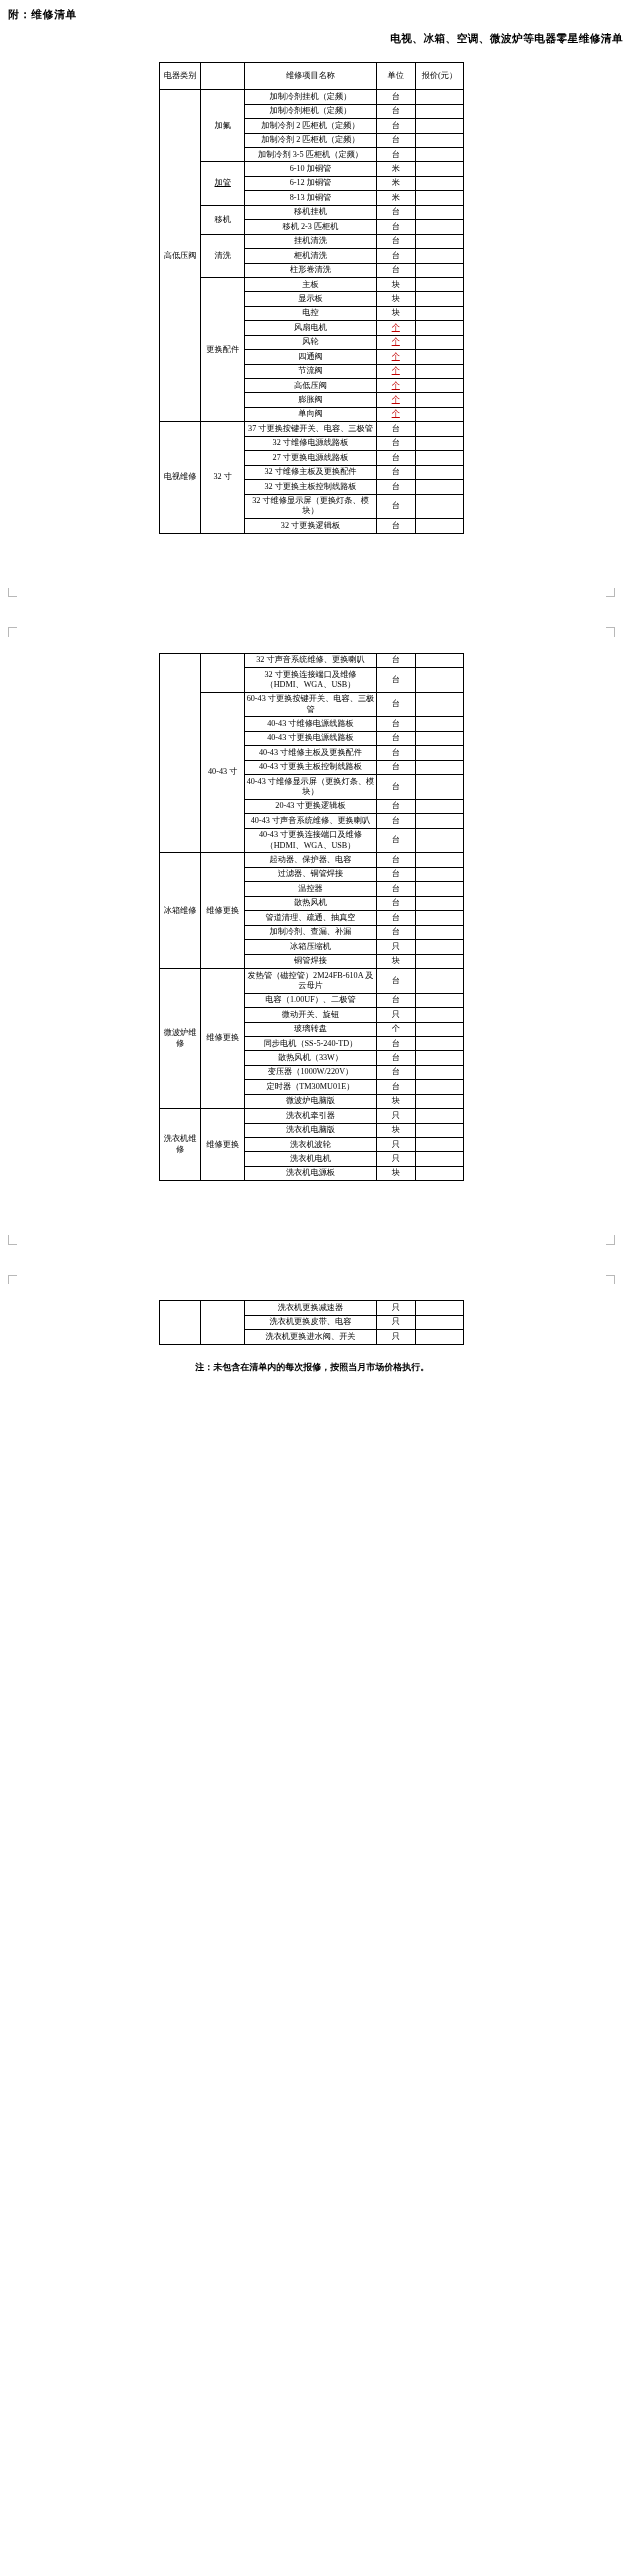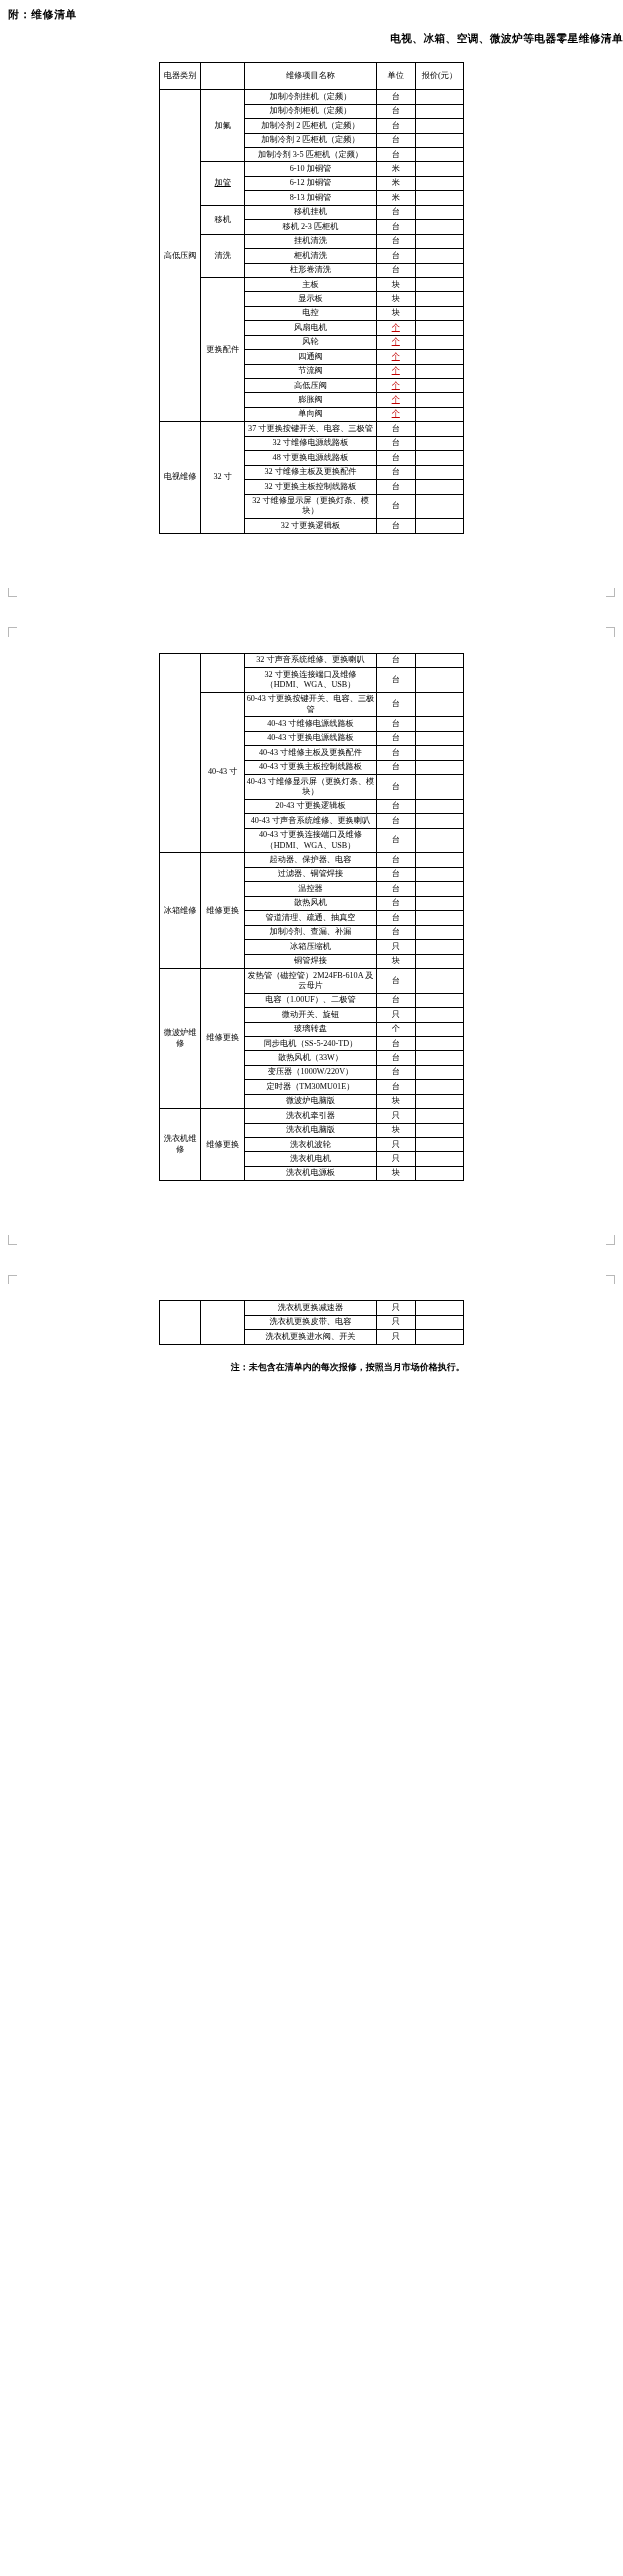--- a/index.html
+++ b/index.html
@@ -86,21 +86,21 @@
   .mark.tl { border: 0.8px solid #b8b8b8; border-bottom: none; border-right: none; }
   .mark.tr { border: 0.8px solid #b8b8b8; border-bottom: none; border-left: none; }
   .mark.bl { border: 0.8px solid #b8b8b8; border-top: none; border-right: none; }
   .mark.br { border: 0.8px solid #b8b8b8; border-top: none; border-left: none; }
 
   .footer-note {
     width: 305px;
     margin: 15px auto 0 auto;
     font-size: 9px;
     font-weight: bold;
-    text-align: right;
+    text-align: center;
     padding-left: 1.6px;
   }
 </style>
 </head>
 <body>
 
 <div class="page">
 
   <div class="doc-header">附：维修清单</div>
 
@@ -249,21 +249,21 @@
           <td class="cell-item">37 寸更换按键开关、电容、三极管</td>
           <td>台</td>
           <td></td>
         </tr>
         <tr>
           <td class="cell-item">32 寸维修电源线路板</td>
           <td>台</td>
           <td></td>
         </tr>
         <tr>
-          <td class="cell-item">48 寸更换电源线路板</td>
+          <td class="cell-item">27 寸更换电源线路板</td>
           <td>台</td>
           <td></td>
         </tr>
         <tr>
           <td class="cell-item">32 寸维修主板及更换配件</td>
           <td>台</td>
           <td></td>
         </tr>
         <tr>
           <td class="cell-item">32 寸更换主板控制线路板</td>

